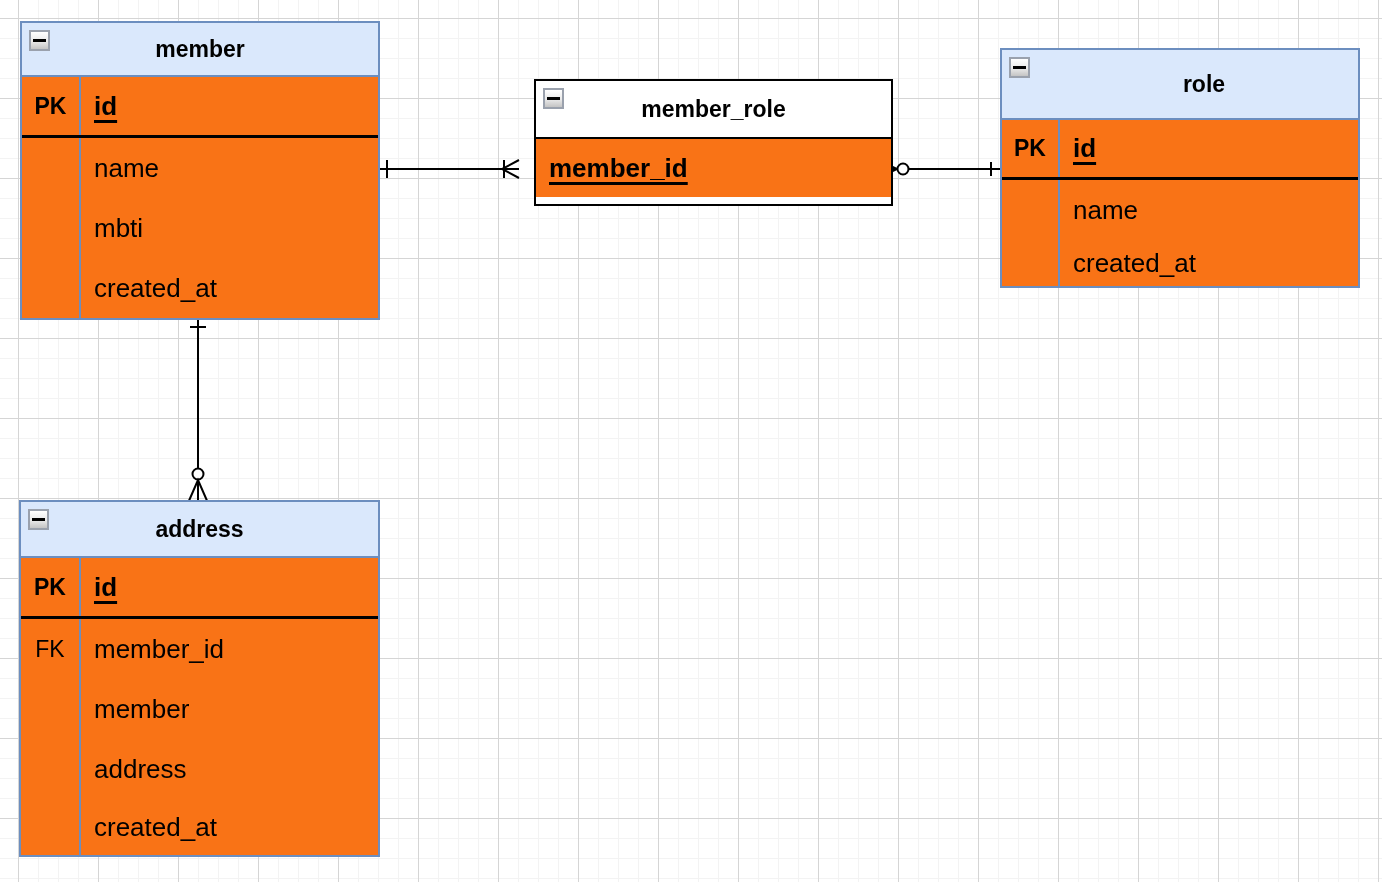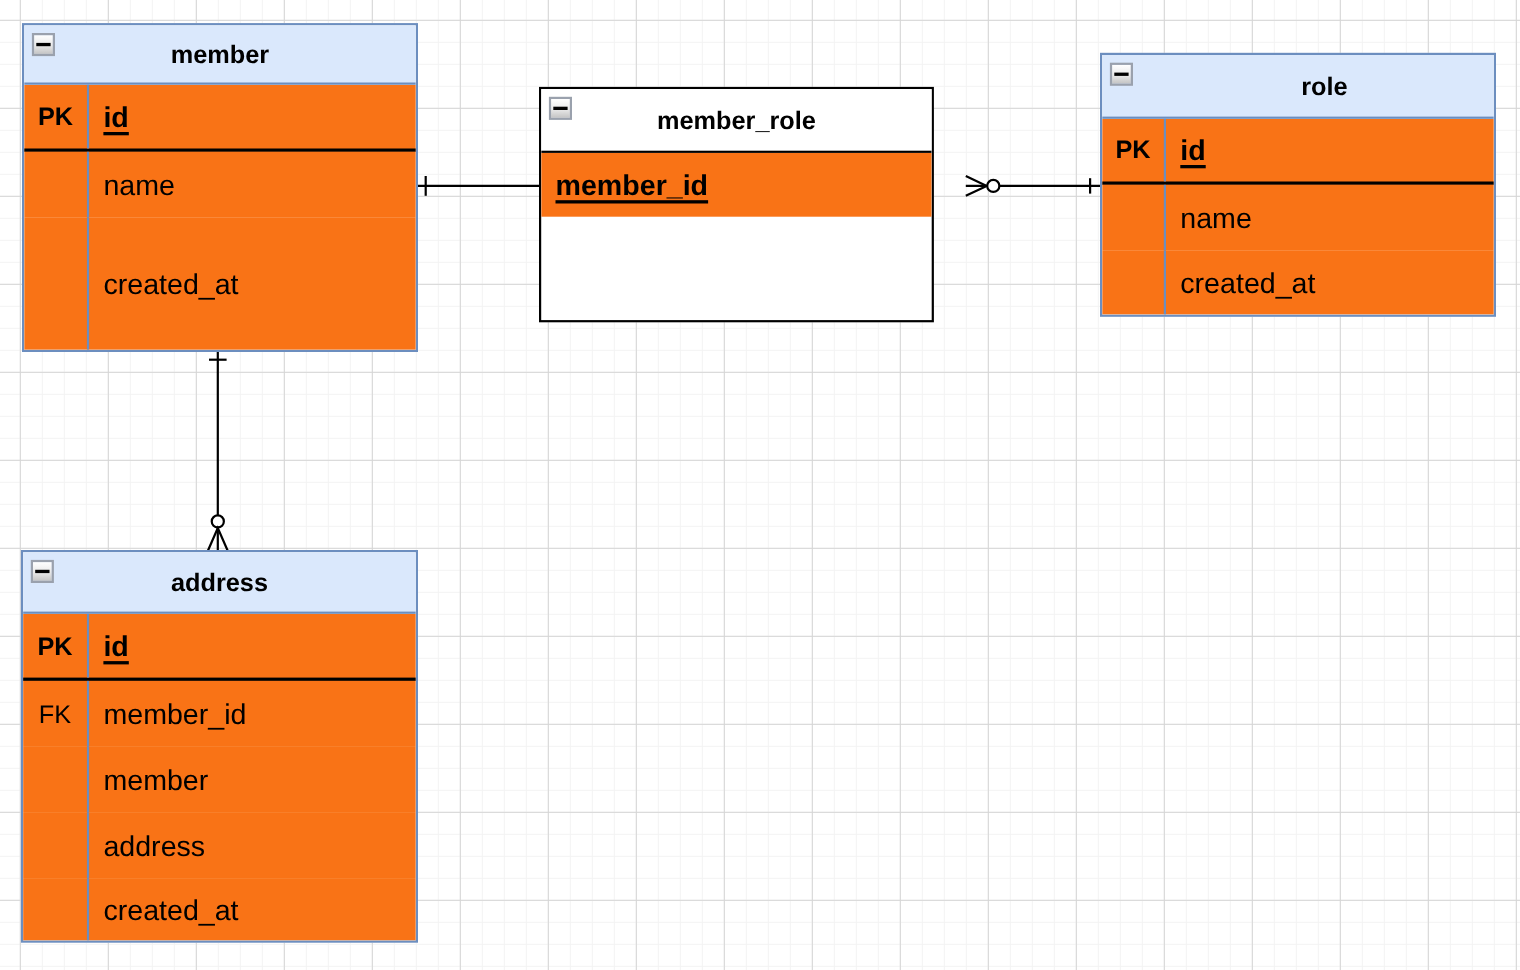--- a/index.html
+++ b/index.html
@@ -48,28 +48,28 @@
   .u { text-decoration: underline; text-decoration-thickness: 2.5px; text-underline-offset: 5px; }
 
   
   #t-member { left: 20px; top: 21px; width: 360px; height: 299px; }
   #t-member .hdr { height: 54px; }
   #t-member .key { width: 59px; }
   #t-member .row { height: 60px; }
   #t-member .row.pkrow { height: 61px; }
 
   
-  #t-member_role { left: 490px; top: 79px; width: 359px; height: 214px; }
+  #t-member_role { left: 534px; top: 79px; width: 359px; height: 127px; }
   #t-member_role .hdr { height: 58px; }
   #t-member_role .key { width: 119px; }
   #t-member_role .row { height: 58px; }
 
   
   #t-role { left: 1000px; top: 48px; width: 360px; height: 240px; }
-  #t-role .hdr { height: 58px; padding-left: 48px; }
+  #t-role .hdr { height: 70px; padding-left: 48px; }
   #t-role .key { width: 58px; }
   #t-role .row { height: 60px; }
   #t-role .row.pkrow { height: 60px; }
 
   
   #t-address { left: 19px; top: 500px; width: 361px; height: 357px; }
   #t-address .hdr { height: 56px; }
   #t-address .key { width: 60px; }
   #t-address .row { height: 60px; }
   #t-address .row.pkrow { height: 61px; }
@@ -117,20 +117,26 @@
       <div class="val">
           <span class="b u">id</span>
         </div>
     </div>
     <div class="row">
       <div class="key"></div>
       <div class="val">
           <span>name</span>
         </div>
     </div>
+    <div class="row">
+      <div class="key"></div>
+      <div class="val">
+          <span>mbti</span>
+        </div>
+    </div>
     <div class="row grow">
       <div class="key"></div>
       <div class="val">
           <span>created_at</span>
         </div>
     </div>
   </div>
 
   <div class="tbl black" id="t-member_role">
     <div class="hdr">

